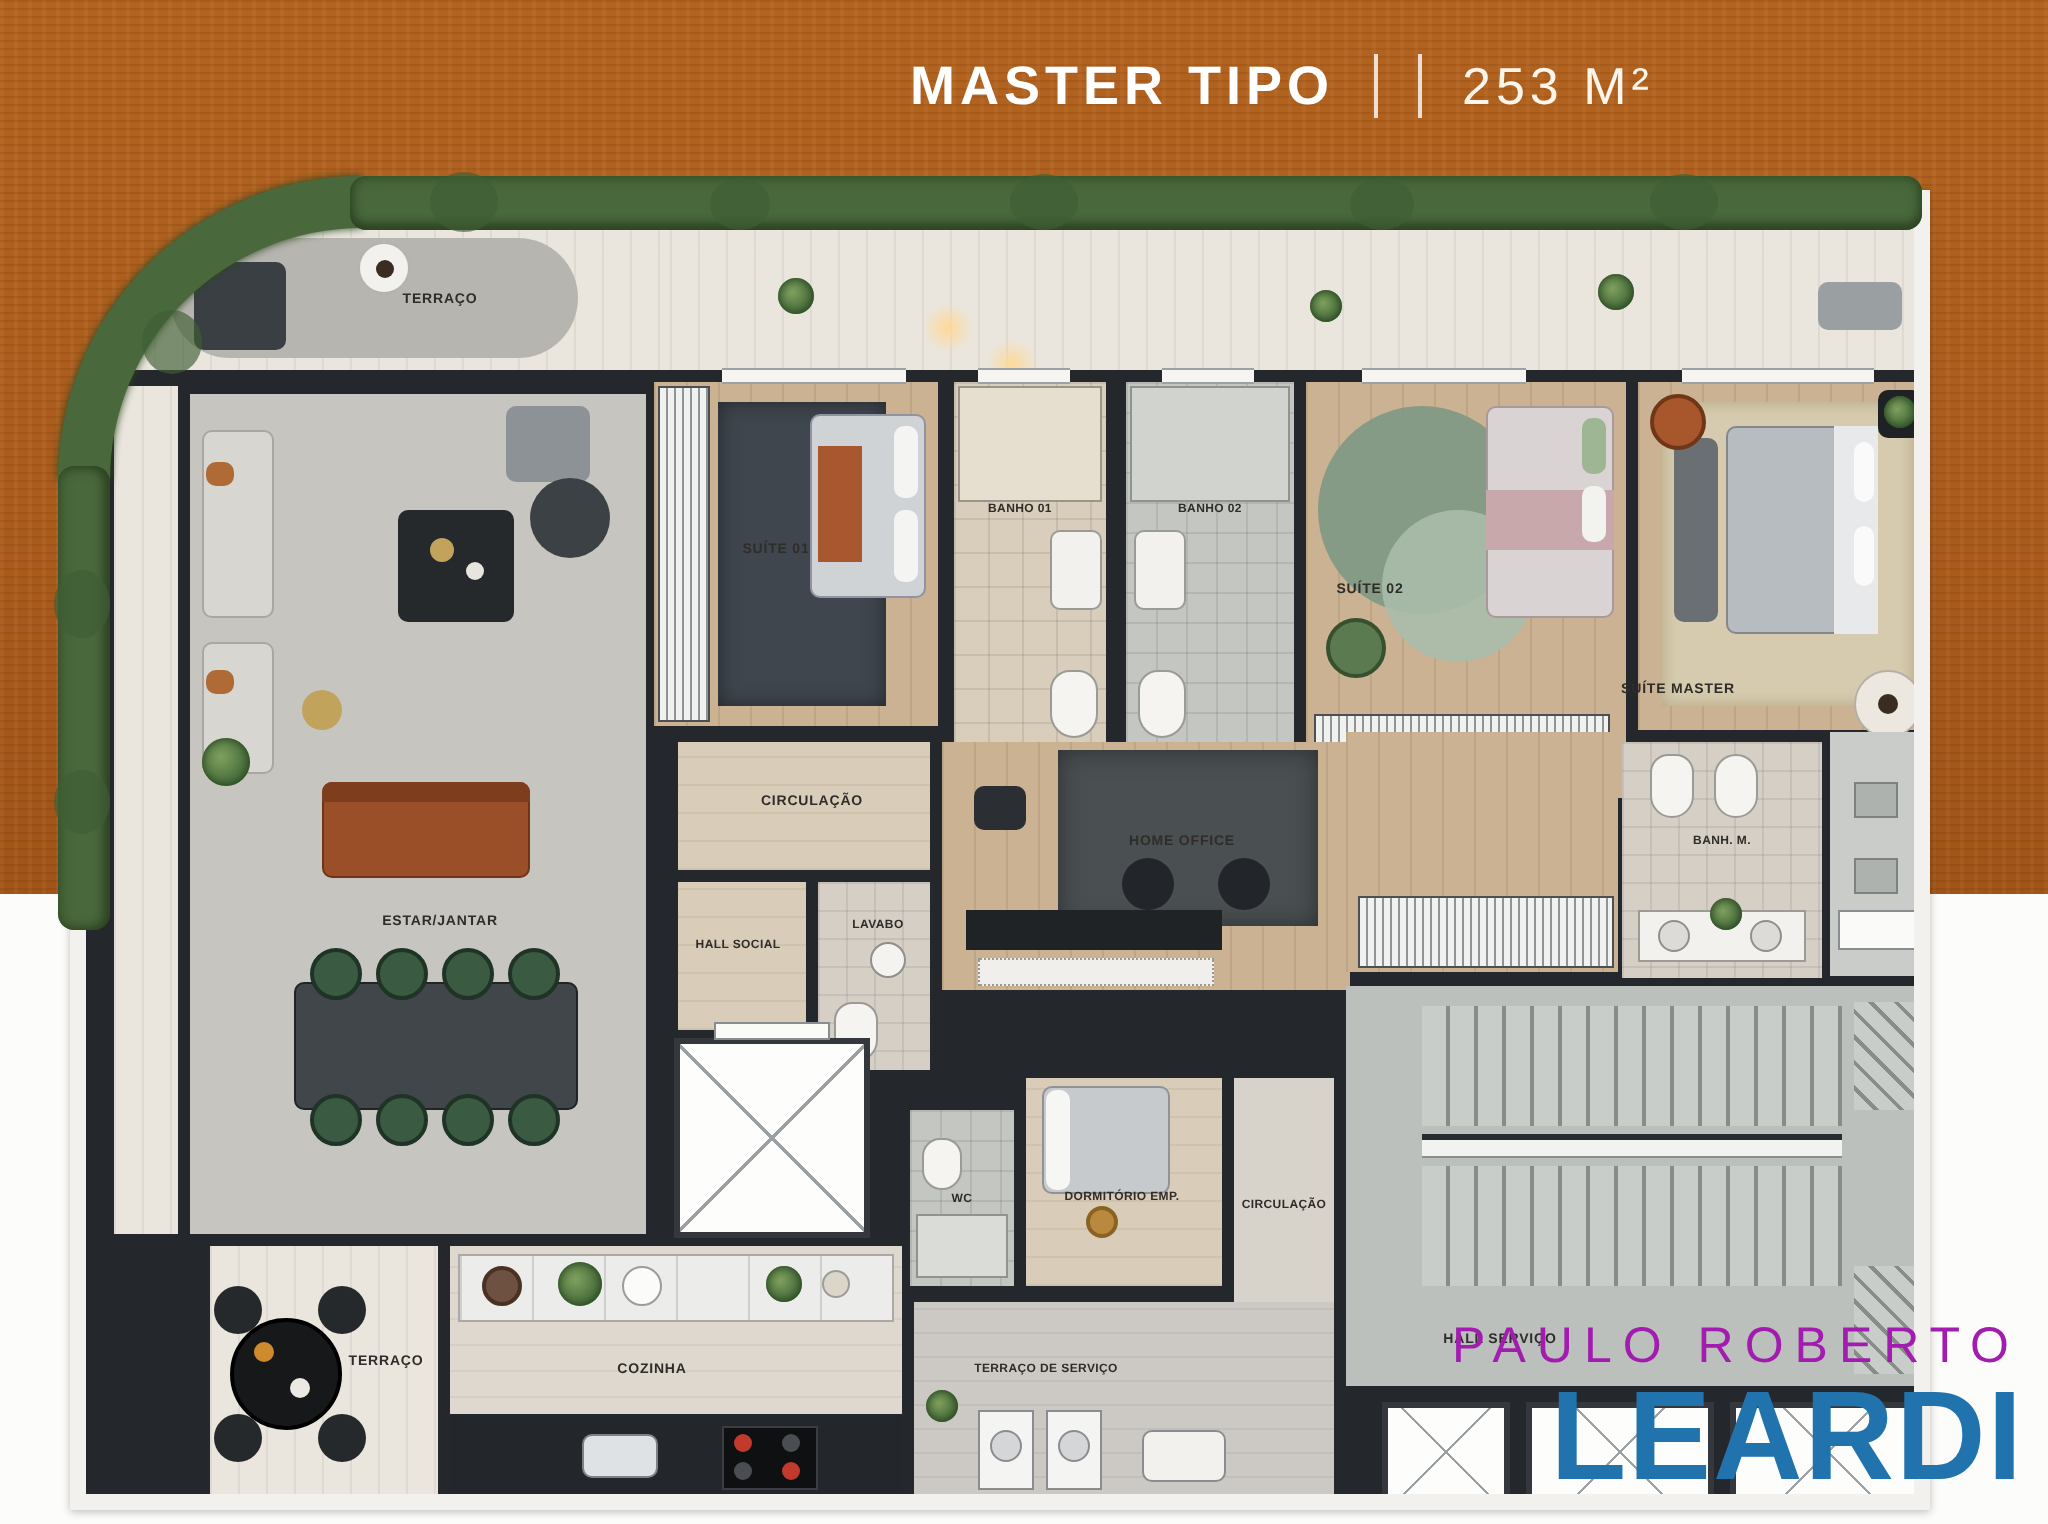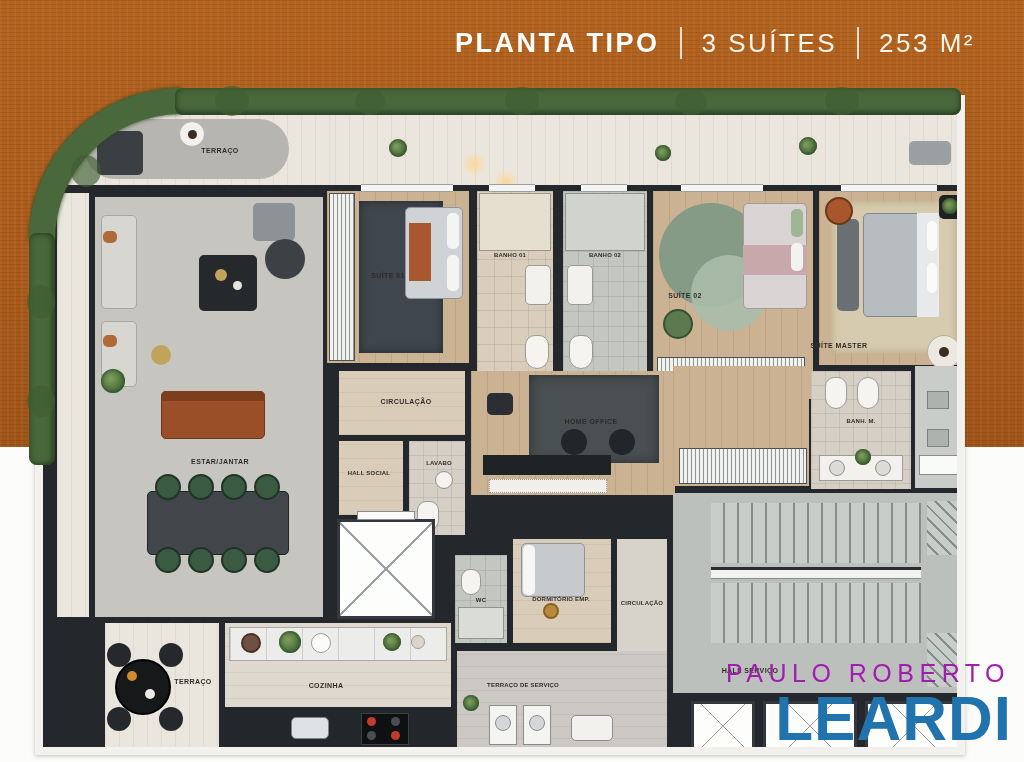--- a/index.html
+++ b/index.html
@@ -74,23 +74,22 @@
   .plant{background:radial-gradient(circle at 40% 40%, #7fa05d, #44693a 70%);border-radius:50%;box-shadow:inset 0 0 4px #24401c;}
   .glow{background:radial-gradient(circle, rgba(255,216,150,.95), rgba(255,216,150,0) 70%);}
 </style>
 </head>
 <body>
 
 <div class="bg-top"></div>
 <div class="bg-bottom"></div>
 
 <div class="title">
-  <span class="bold">PLANTA TIPO</span>
+  <span class="bold">MASTER TIPO</span>
   <span class="sep"></span>
-  <span class="thin">3 SUÍTES</span>
   <span class="sep"></span>
   <span class="thin">253 M²</span>
 </div>
 
 <div class="plan">
   <div class="rim"></div>
   <div class="interior">
 
     <div class="room deck" style="left:6px;top:6px;width:286px;height:76px;border-radius:118px 0 0 0;"></div>
     <div class="room deck" style="left:292px;top:6px;width:630px;height:76px;"></div>

